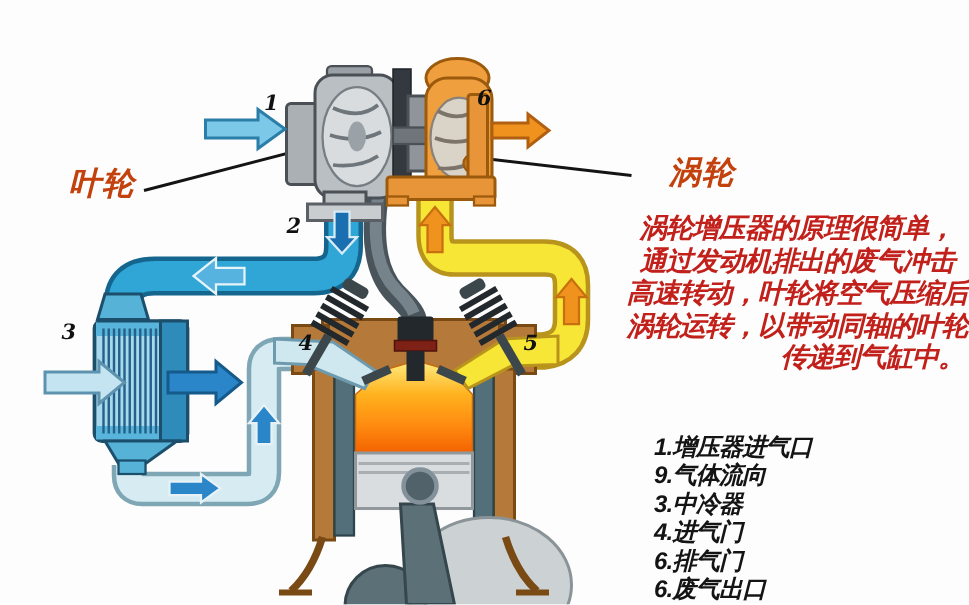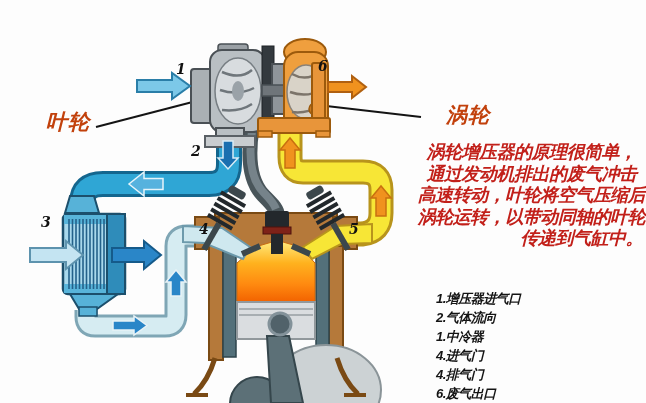--- a/index.html
+++ b/index.html
@@ -16,21 +16,21 @@
     font-family:"DejaVu Serif",serif;font-size:14px;font-weight:bold;font-style:italic;color:#111;
   }
   .description{
     position:absolute;left:390px;top:142px;width:283px;
     font-size:18px;font-weight:bold;font-style:italic;line-height:21.5px;
     text-align:center;letter-spacing:-0.5px;
   }
   .description .last-line{text-align:right;padding-right:30px;}
   .legend{
     position:absolute;left:436px;top:289px;
-    font-size:13px;font-weight:bold;font-style:italic;color:#141414;line-height:19px;
+    font-size:16px;font-weight:bold;font-style:italic;color:#141414;line-height:19px;
     letter-spacing:-0.5px;
   }
 </style>
 </head>
 <body>
 
 <div class="stage">
 
   <svg width="646" height="403" viewBox="0 0 646 403">
     <defs>
@@ -175,20 +175,20 @@
   <div class="description" id="description" style="color: rgb(194, 32, 26);">
     <div>涡轮增压器的原理很简单，</div>
     <div>通过发动机排出的废气冲击</div>
     <div>高速转动，叶轮将空气压缩后</div>
     <div>涡轮运转，以带动同轴的叶轮</div>
     <div class="last-line">传递到气缸中。</div>
   </div>
 
   <div class="legend">
     <div>1.增压器进气口</div>
-    <div>2.气体流向</div>
-    <div>1.中冷器</div>
+    <div>9.气体流向</div>
+    <div>3.中冷器</div>
     <div>4.进气门</div>
-    <div>4.排气门</div>
+    <div>6.排气门</div>
     <div>6.废气出口</div>
   </div>
 
 </div>
 
 </body></html>

